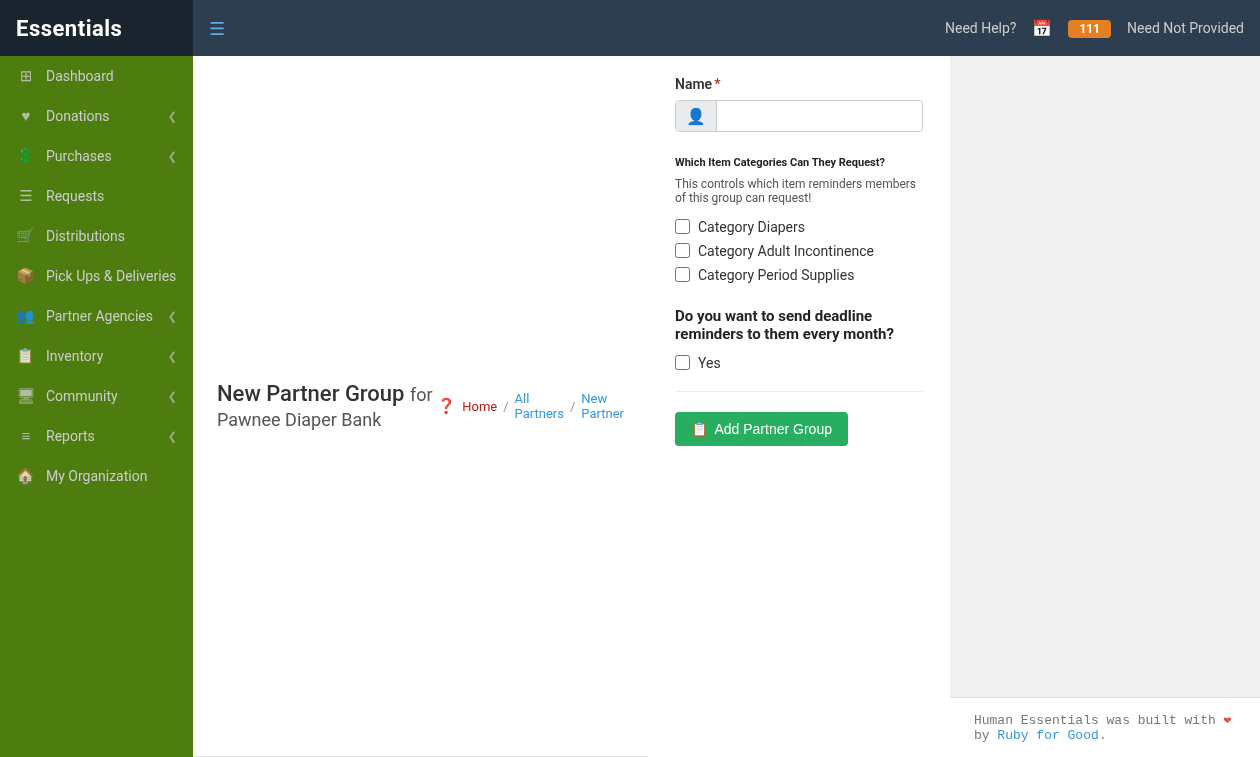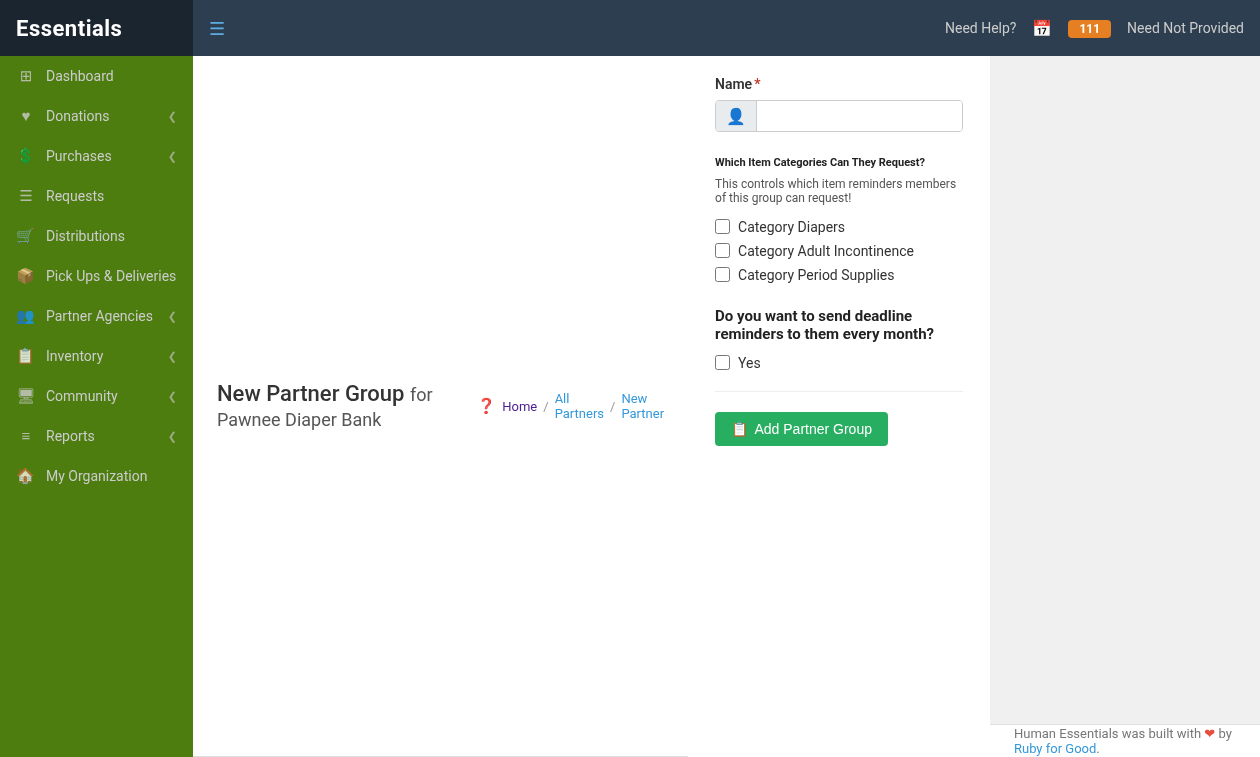--- a/index.html
+++ b/index.html
@@ -180,24 +180,25 @@
       cursor: pointer;
       display: inline-flex;
       align-items: center;
       gap: 6px;
     }
 
     
     #footer {
       background: white;
       border-top: 1px solid #e0e0e0;
-      padding: 1px 24px;
+      padding: 14px 24px;
       font-size: 13px;
       color: #777;
       margin-top: auto;
+      font-family: Liberation Mono, monospace;
     }
     #footer a { color: #3498db; text-decoration: none; }
     #footer .heart { color: #e74c3c; }
 
     .divider { border: none; border-top: 1px solid #eee; margin: 20px 0; }
   </style>
 </head>
 <body>
 
 <div id="sidebar">
@@ -271,21 +272,21 @@
 
   <div id="main">
 
     <div id="page-header">
       <h1>
         <span>New Partner Group</span>
         <span class="org-name"> <span>for</span> <span>Pawnee Diaper Bank</span></span>
       </h1>
       <div id="breadcrumb">
         <span style="color:#3498db; font-size:15px;">❓</span>
-        <a href="#" style="color:#4c1d95;">Home</a>
+        <a href="#" style="color:#b91c1c;">Home</a>
         <span class="sep">/</span>
         <a href="#" style="color:#3498db;">All Partners</a>
         <span class="sep">/</span>
         <span class="current">New Partner</span>
       </div>
     </div>
 
     <div id="content">
 
       

